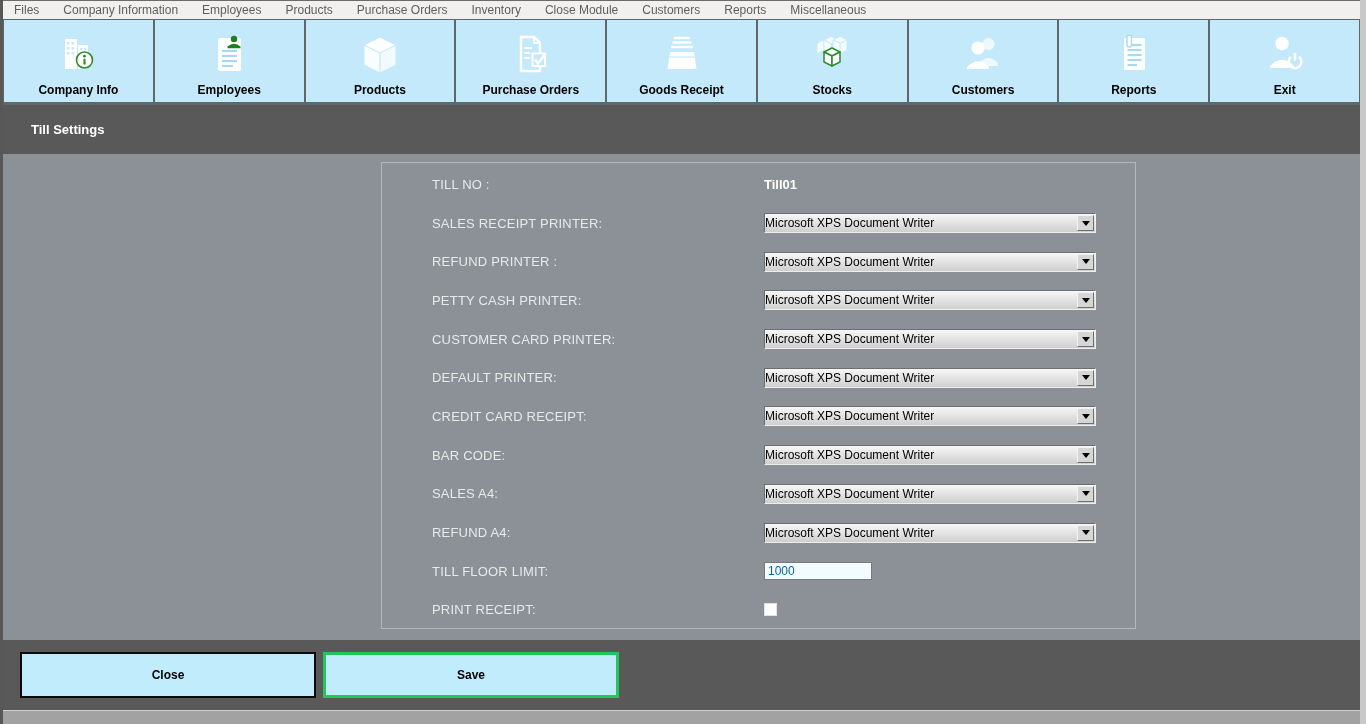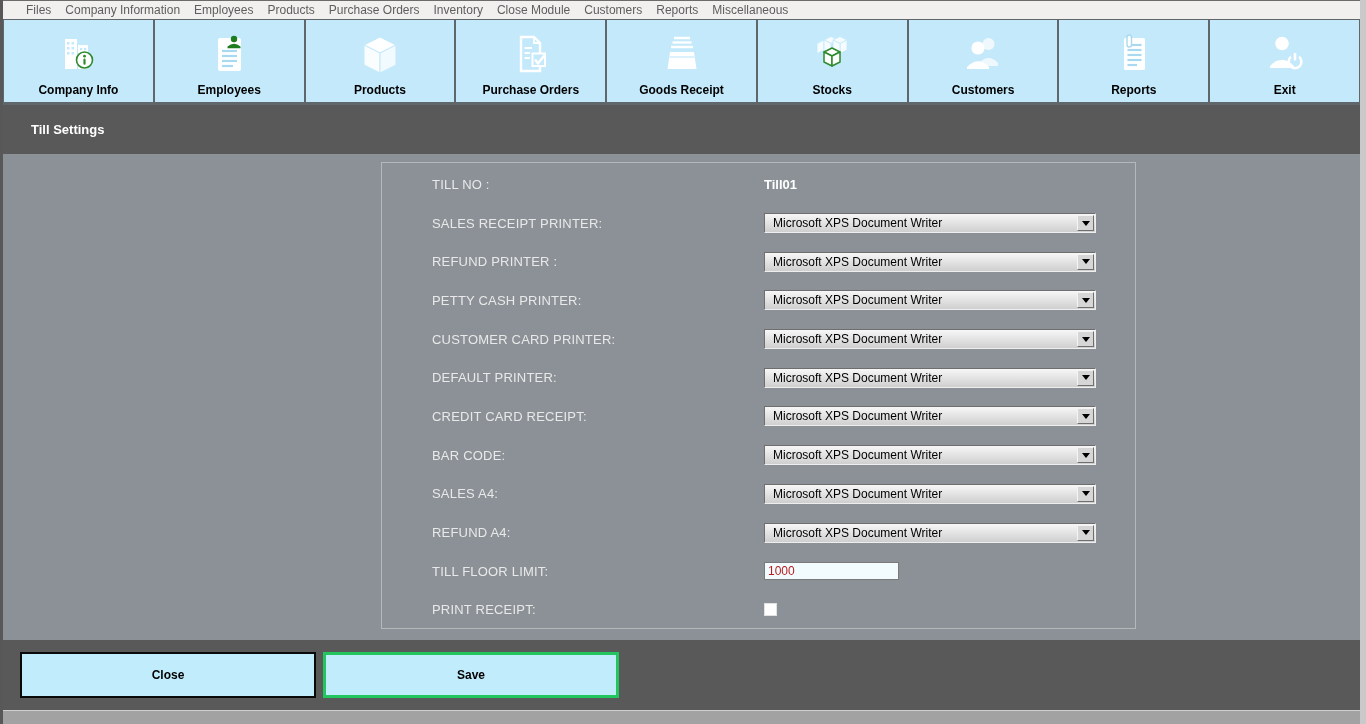--- a/index.html
+++ b/index.html
@@ -5,21 +5,21 @@
   * { margin:0; padding:0; box-sizing:border-box; }
   html,body { width:1366px; height:724px; overflow:hidden; }
   body { font-family:"Liberation Sans", sans-serif; background:#9a9a9a; }
 
   .app { width:1366px; height:724px; position:relative;
          border-left:3px solid #585858; border-right:6px solid #c9c9c9;
          background:#8b9196; }
 
   
   .menubar { height:19px; background:#f1f0ef; border-top:1px solid #6b6b6b;
-             display:flex; align-items:center; padding-left:16px; }
+             display:flex; align-items:center; padding-left:4px;gap:10px; }
   .menu-item { font-size:12px; color:#5e5e5e; padding:0 7px; white-space:nowrap; cursor:default; }
 
   
   .toolbar { height:86px; background:#60676b; display:flex; gap:2px; padding:1px 1px 3px 1px; }
   .tool-btn { flex:1 1 0; background:#c3e9fb; display:flex; flex-direction:column;
               align-items:center; justify-content:flex-end; padding-bottom:4px; cursor:pointer; }
   .tool-btn svg { width:48px; height:46px; display:block; margin-bottom:4px; }
   .tool-label { font-size:12px; font-weight:bold; color:#000; line-height:16px; }
 
   
@@ -31,30 +31,30 @@
   .panel { position:absolute; left:378px; top:8px; width:755px; height:467px;
            border:1px solid #b5b8ba; padding-top:2px; }
   .row { height:38.7px; display:flex; align-items:center; padding-left:42px; }
   .row-label { width:332px; font-size:13px; color:#e9e9e9; letter-spacing:.2px;margin-left:8px; }
   .row-value-bold { font-size:13px; color:#fff; font-weight:bold; }
 
   
   .combo { width:332px; height:20px; display:flex; align-items:stretch;
            background:linear-gradient(#f7f7f7,#cfcfcf);
            border:1px solid; border-color:#6e6e6e #eeeeee #eeeeee #6e6e6e; cursor:default; }
-  .combo-text { flex:1; font-size:12px; color:#000; padding:2px 0 0 8px;
+  .combo-text { flex:1; font-size:12px; color:#000; padding:2px 0 0 0;
                 white-space:nowrap; overflow:hidden; }
   .combo-arrow { width:17px; margin:1px; background:#d6d6d6;
                  border:1px solid; border-color:#f4f4f4 #6e6e6e #6e6e6e #f4f4f4;
                  display:flex; align-items:center; justify-content:center; }
   .tri { width:0; height:0; border-left:4px solid transparent;
          border-right:4px solid transparent; border-top:5px solid #000; }
 
-  .text-input { width:135px; height:18px; background:#f2fcff; border:1px solid #7a7a7a;
-                font-size:12px; font-family:"Liberation Sans",sans-serif; padding:8px 3px; color:#b91c1c; }
+  .text-input { width:108px; height:18px; background:#f2fcff; border:1px solid #7a7a7a;
+                font-size:12px; font-family:"Liberation Sans",sans-serif; padding:8px 3px; color:#0369a1; }
   .checkbox { width:13px; height:13px; background:#fff; border:1px solid #e2e2e2; cursor:pointer; }
 
   
   .footer { height:70px; background:#595959; display:flex; align-items:center; padding-left:17px; }
   .btn { width:296px; height:46px; background:#c0ecfb; display:flex; align-items:center;
          justify-content:center; font-size:12px; font-weight:bold; color:#000; cursor:pointer; }
   .btn-close { border:2px solid #0a0a0a; }
   .btn-save  { border:3px solid #22c55e; margin-left:7px; }
 
   .bottom-strip { height:14px; background:#a2a2a2; border-top:1px solid #cfcfcf; }

